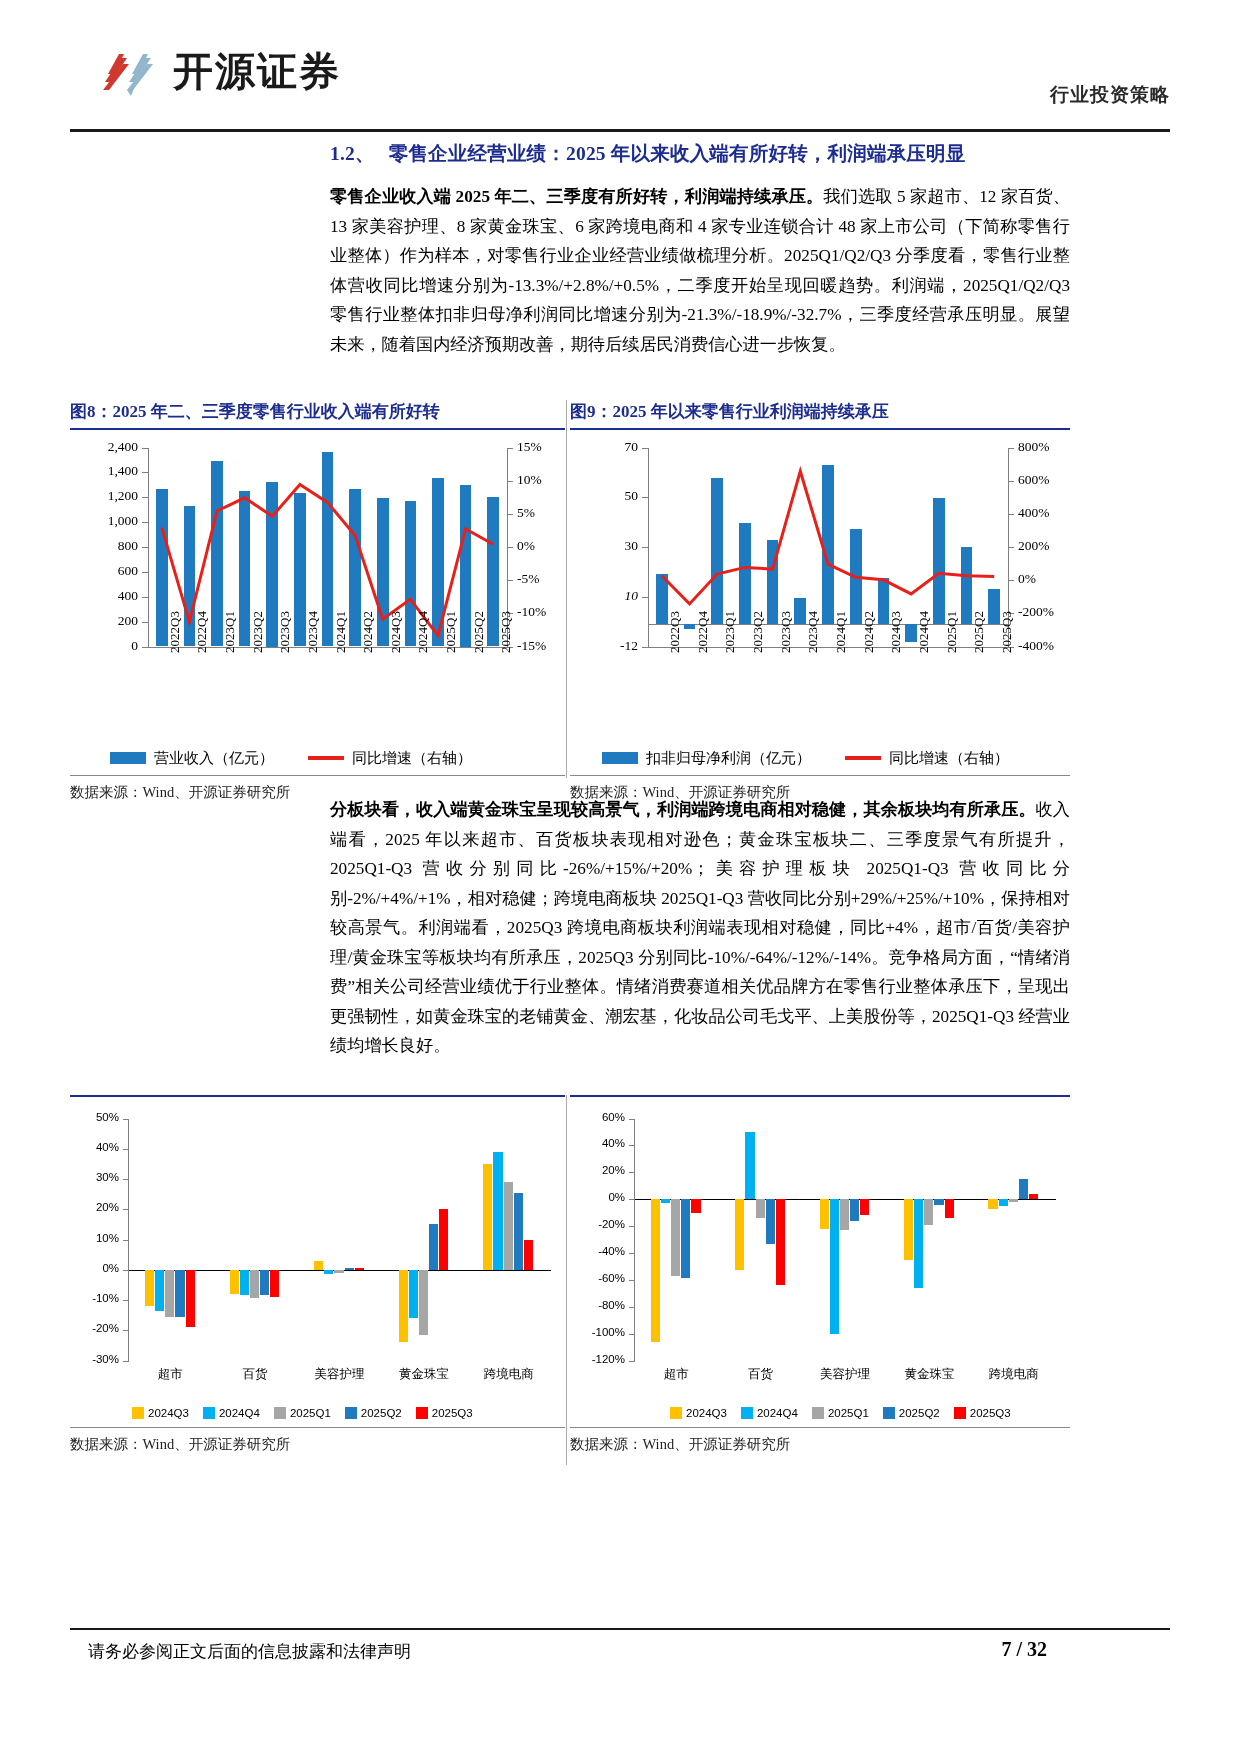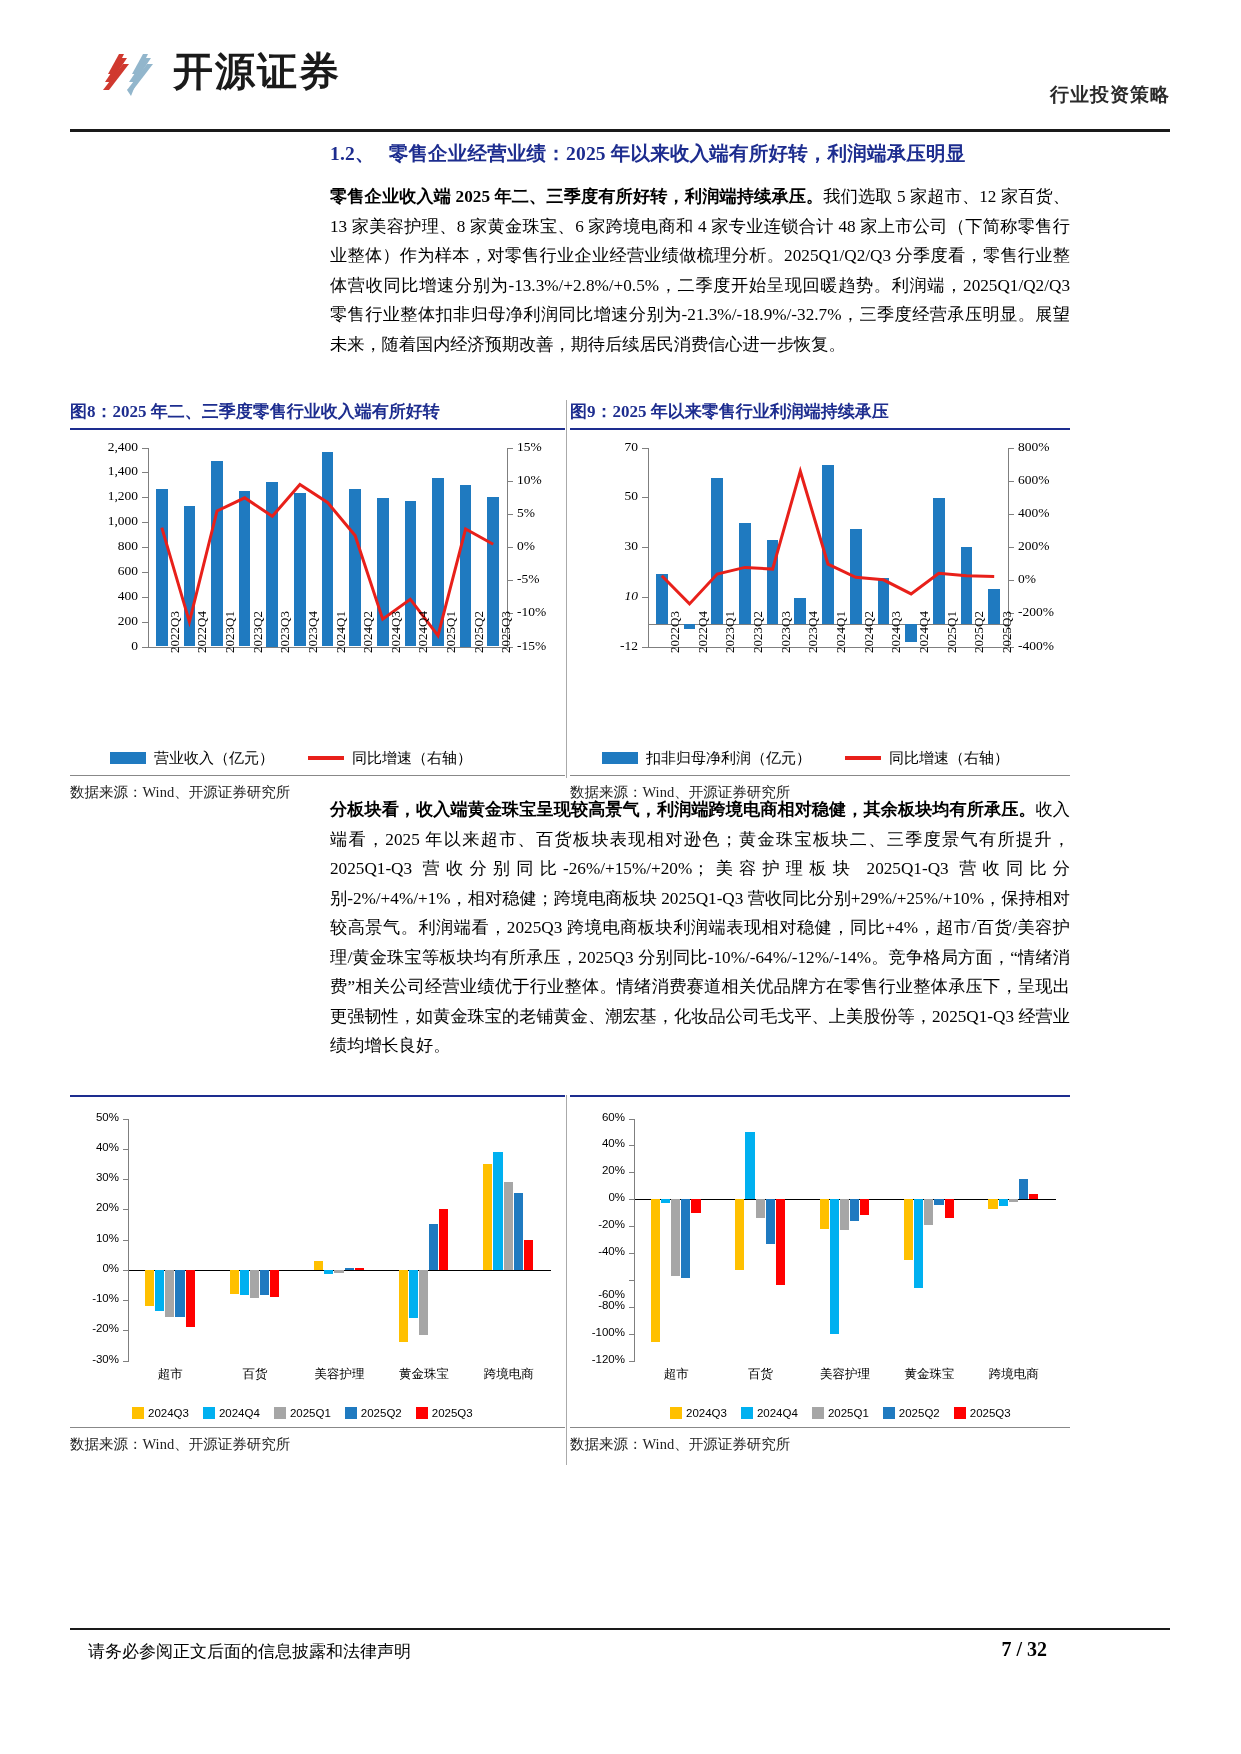--- a/index.html
+++ b/index.html
@@ -395,21 +395,21 @@
     <div class="chart" id="chart11" style="height:330px;">
         <div class="axisline" style="left:64px;top:22px;width:1px;height:242px;"></div>
         <div class="axisline" style="left:64px;top:102.66666666666666px;width:422px;height:1px;background:#000;"></div>
         <div class="tick" style="left:59px;top:264px;"></div>
         <div class="gy" style="left:0px;top:256px;width:55px;">-120%</div>
         <div class="tick" style="left:59px;top:237.11111111111111px;"></div>
         <div class="gy" style="left:0px;top:229.11111111111111px;width:55px;">-100%</div>
         <div class="tick" style="left:59px;top:210.22222222222223px;"></div>
         <div class="gy" style="left:0px;top:202.22222222222223px;width:55px;">-80%</div>
         <div class="tick" style="left:59px;top:183.33333333333331px;"></div>
-        <div class="gy" style="left:0px;top:175.33333333333331px;width:55px;margin-top:16px;">-60%</div>
+        <div class="gy" style="left:0px;top:175.33333333333331px;width:55px;">-60%</div>
         <div class="tick" style="left:59px;top:156.44444444444446px;"></div>
         <div class="gy" style="left:0px;top:148.44444444444446px;width:55px;">-40%</div>
         <div class="tick" style="left:59px;top:129.55555555555554px;"></div>
         <div class="gy" style="left:0px;top:121.55555555555554px;width:55px;">-20%</div>
         <div class="tick" style="left:59px;top:102.66666666666666px;"></div>
         <div class="gy" style="left:0px;top:94.66666666666666px;width:55px;">0%</div>
         <div class="tick" style="left:59px;top:75.7777777777778px;"></div>
         <div class="gy" style="left:0px;top:67.7777777777778px;width:55px;">20%</div>
         <div class="tick" style="left:59px;top:48.888888888888886px;"></div>
         <div class="gy" style="left:0px;top:40.888888888888886px;width:55px;">40%</div>

